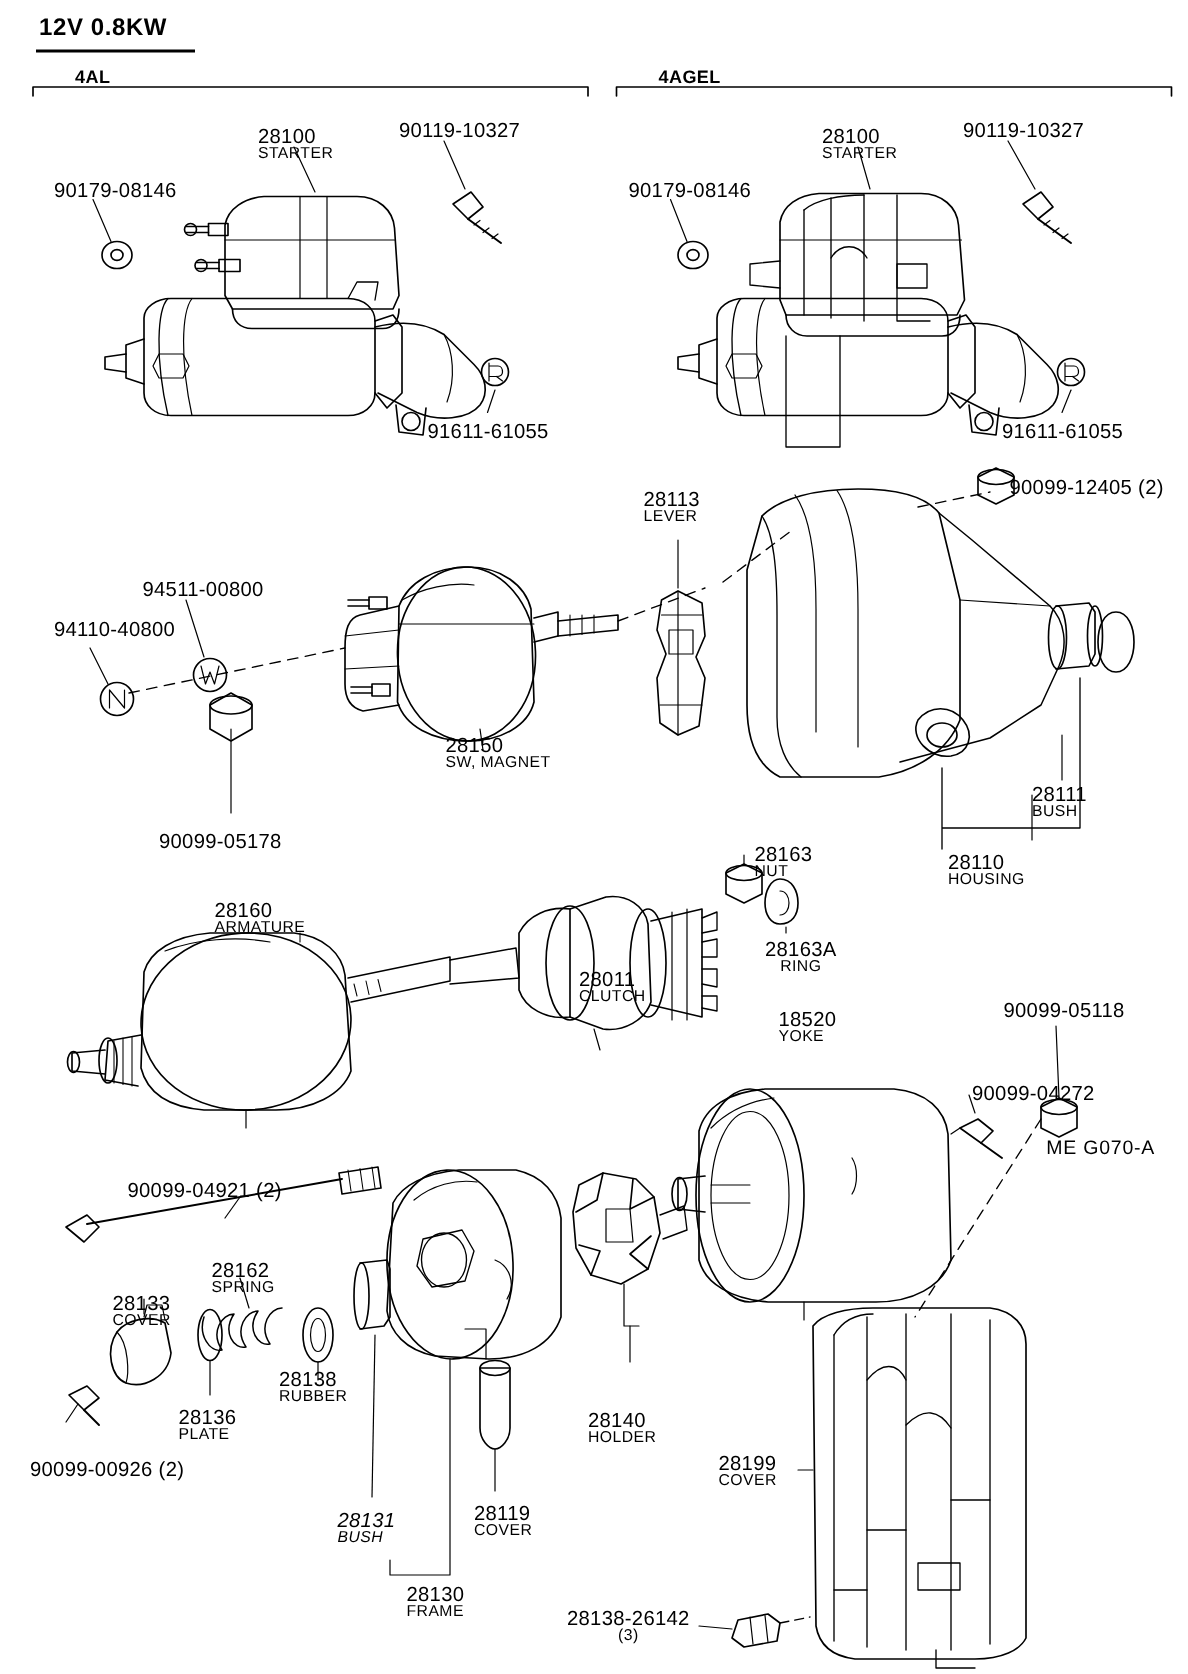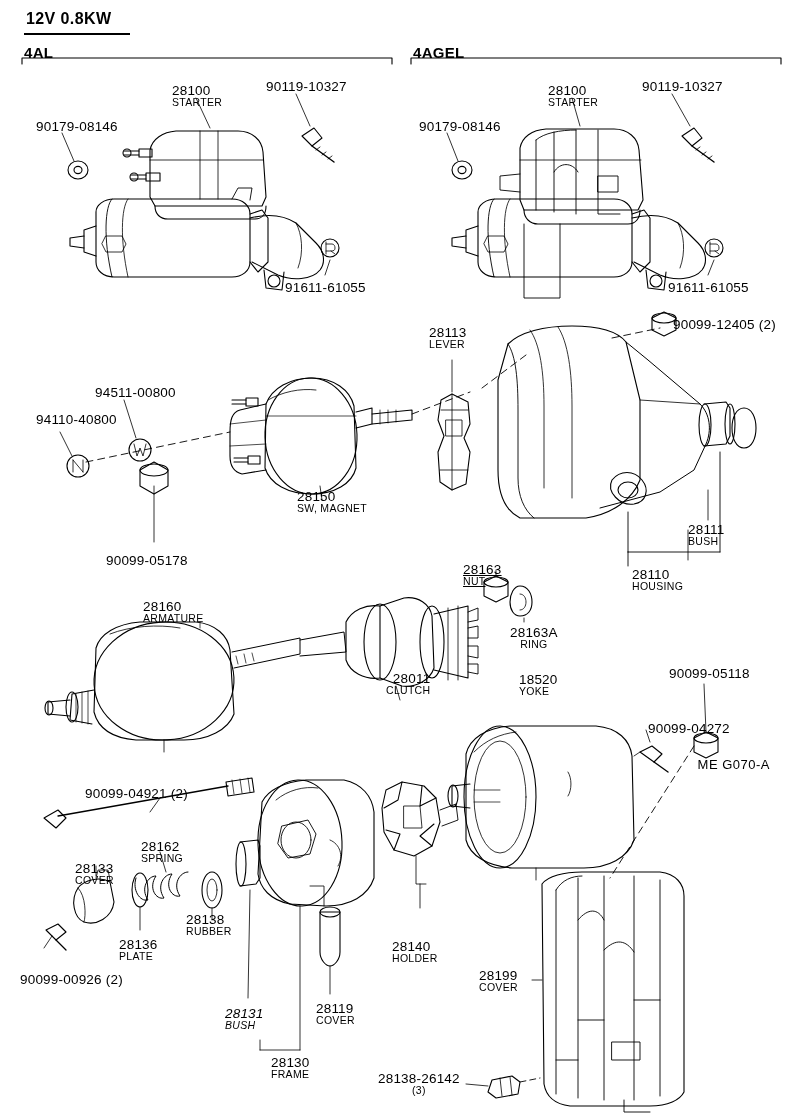--- a/index.html
+++ b/index.html
@@ -46,23 +46,24 @@
     letter-spacing: 0.4px;
   }
   .title-underline {
     position: absolute;
     left: 24px; top: 33px;
     width: 106px; height: 2px;
     background: #000;
   }
   .grp-label {
     position: absolute;
-    font-size: 15px;
+    font-size: 12px;
     font-weight: bold;
     letter-spacing: 0.3px;
+    margin-left: 26px;
   }
   .footer {
     position: absolute;
     right: 22px; bottom: 12px;
     font-size: 13px;
     letter-spacing: 0.5px;
   }
 </style>
 </head>
 <body>
@@ -441,36 +442,36 @@
   <div class="lbl" style="left:688px; top:523px;">
     <span>28111</span>
     <span class="sub">BUSH</span>
   </div>
 
   <div class="lbl" style="left:632px; top:568px;">
     <span>28110</span>
     <span class="sub">HOUSING</span>
   </div>
 
-  <div class="lbl" style="left:463px; top:563px;text-decoration:underline;">
+  <div class="lbl" style="left:503px; top:563px;">
     <span>28163</span>
     <span class="sub">NUT</span>
   </div>
 
   <div class="lbl" style="left:510px; top:626px;text-align:center;">
     <span>28163A</span>
     <span class="sub">RING</span>
   </div>
 
   <div class="lbl" style="left:143px; top:600px;">
     <span>28160</span>
     <span class="sub">ARMATURE</span>
   </div>
 
-  <div class="lbl" style="left:386px; top:672px;text-align:right;">
+  <div class="lbl" style="left:386px; top:646px;">
     <span>28011</span>
     <span class="sub">CLUTCH</span>
   </div>
 
   <div class="lbl" style="left:519px; top:673px;">
     <span>18520</span>
     <span class="sub">YOKE</span>
   </div>
 
   <div class="lbl" style="left:604px; top:722px;margin-left:44px;">

